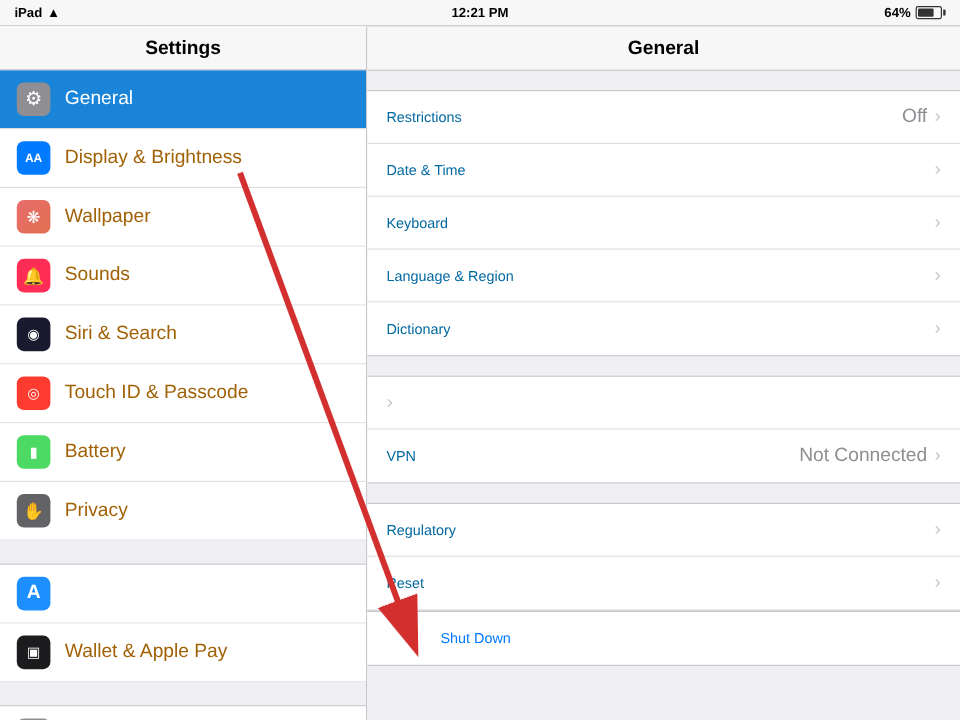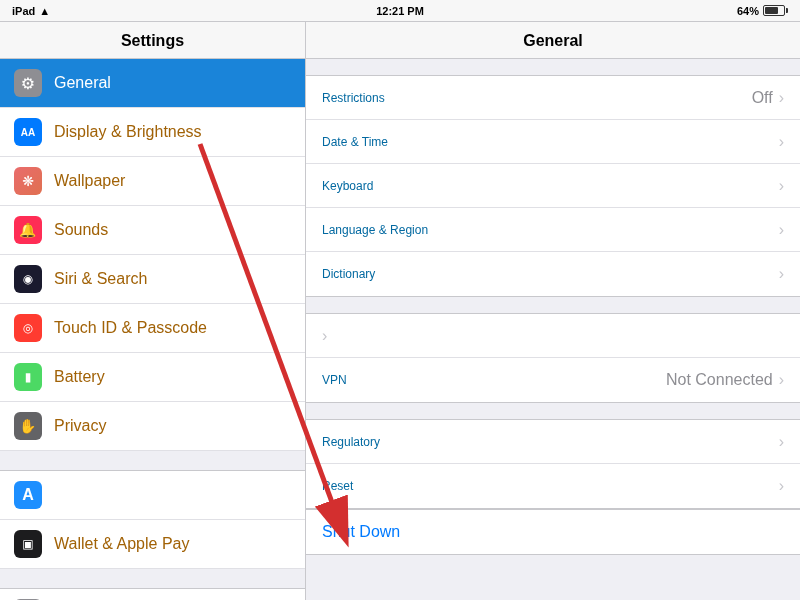--- a/index.html
+++ b/index.html
@@ -187,23 +187,24 @@
       align-items: center;
       gap: 6px;
       text-align: center;
     }
     .chevron {
       color: #c7c7cc;
       font-size: 16px;
       font-weight: 300;
     }
     .shutdown-label {
-      font-size: 16px;
+      font-size: 12px;
       color: #007aff;
       cursor: pointer;
+      margin-left: 45px;
     }
 
     
     .arrow-overlay {
       position: absolute;
       top: 22px;
       left: 0;
       width: 800px;
       height: 578px;
       pointer-events: none;

